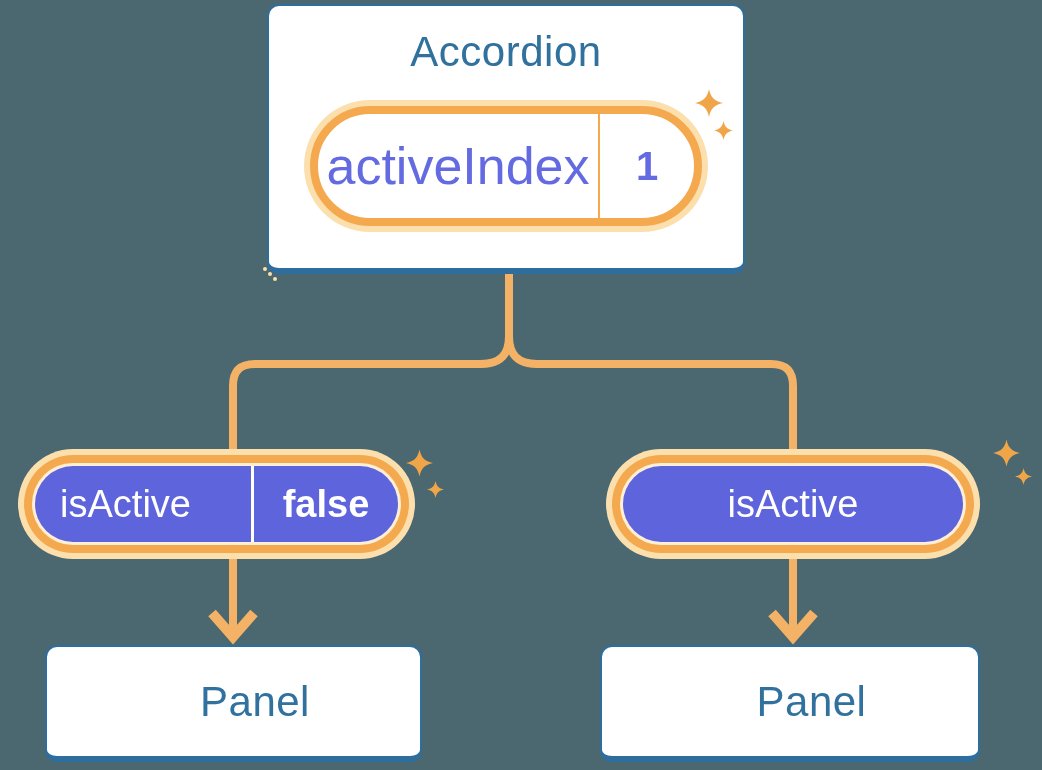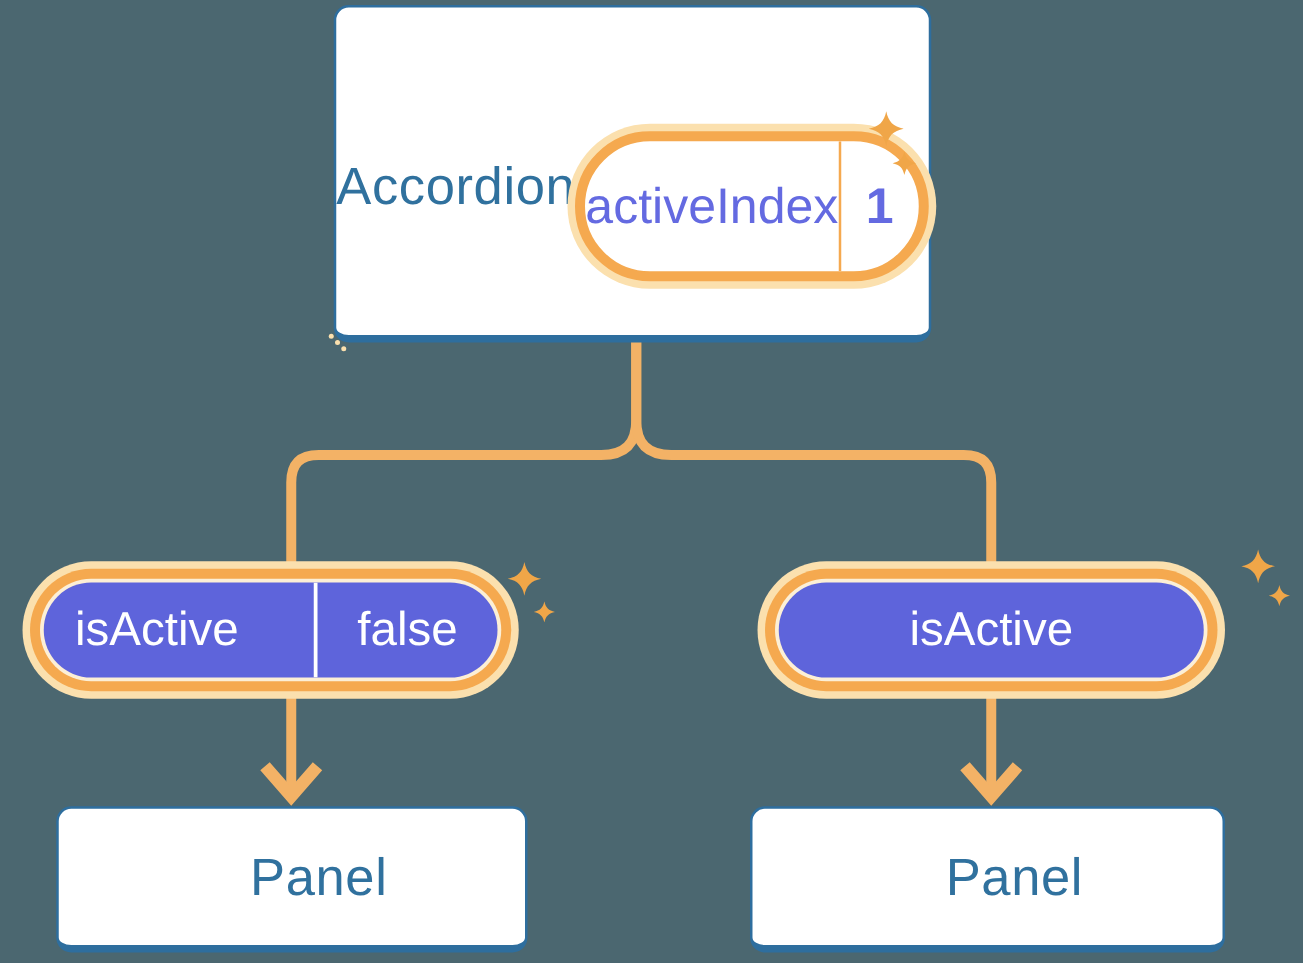--- a/index.html
+++ b/index.html
@@ -30,21 +30,21 @@
   .card {
     position: absolute;
     background: var(--card-bg, #FFFFFF);
     border: 2px solid var(--card-border, #2E6E9E);
     border-bottom-width: 6px;
     border-radius: 12px;
     z-index: 1;
   }
   #accordion-card {
     left: 267px; top: 4px; width: 478px; height: 270px;
-    display: flex; flex-direction: row; align-items: center;
+    display: flex; flex-direction: column; align-items: center;
     padding-top: 24px;
   }
   .card-title {
     font-size: 42px;
     font-weight: 400;
     line-height: 44px;
     color: var(--heading-text, #30719E);
     letter-spacing: 0.5px;
   }
   .state-pill {
@@ -52,21 +52,21 @@
     width: 392px; height: 120px;
     background: #fff;
     border: 8px solid var(--orange-ring, #F5A94F);
     border-radius: 999px;
     box-shadow: 0 0 0 6px var(--orange-glow, #FBE0AE);
     display: flex; align-items: stretch;
     overflow: hidden;
   }
   .state-pill .pill-label {
     flex: 1; display:flex; align-items:center; justify-content:center;
-    font-size: 40px; color: var(--purple-text, #646AE1);
+    font-size: 52px; color: var(--purple-text, #646AE1);
   }
   .state-pill .pill-value {
     width: 96px; display:flex; align-items:center; justify-content:center;
     border-left: 2px solid var(--orange-ring, #F5A94F);
     font-size: 40px; font-weight: 700; color: var(--purple-text, #646AE1);
   }
   .prop-pill {
     position: absolute;
     height: 76px;
     background: var(--purple-fill, #5E64DB);
@@ -81,21 +81,21 @@
   }
   #prop-pill-left  { left: 35px;  top: 466px; width: 363px; }
   #prop-pill-right { left: 623px; top: 466px; width: 340px; }
   .prop-pill .pill-label {
     flex: 1; display:flex; align-items:center; justify-content:center;
     font-size: 38px; color: var(--white-text, #FFFFFF);
   }
   .prop-pill .pill-value {
     display:flex; align-items:center; justify-content:center;
     border-left: 3px solid var(--white-text, #FFFFFF);
-    font-size: 38px; font-weight: 400; color: var(--white-text, #FFFFFF); margin-left: 35px;
+    font-size: 38px; font-weight: 700; color: var(--white-text, #FFFFFF); margin-left: 35px;
   }
   #prop-pill-left  .pill-value { width: 147px; }
   #prop-pill-right .pill-value { width: 133px; }
   .panel-card {
     display:flex; align-items:center; justify-content:center;
     font-size: 42px; color: var(--heading-text, #30719E);
     letter-spacing: 0.5px;
     padding-left: 43px;
   }
   #panel-left  { left: 45px;  top: 645px; width: 377px; height: 117px; }

